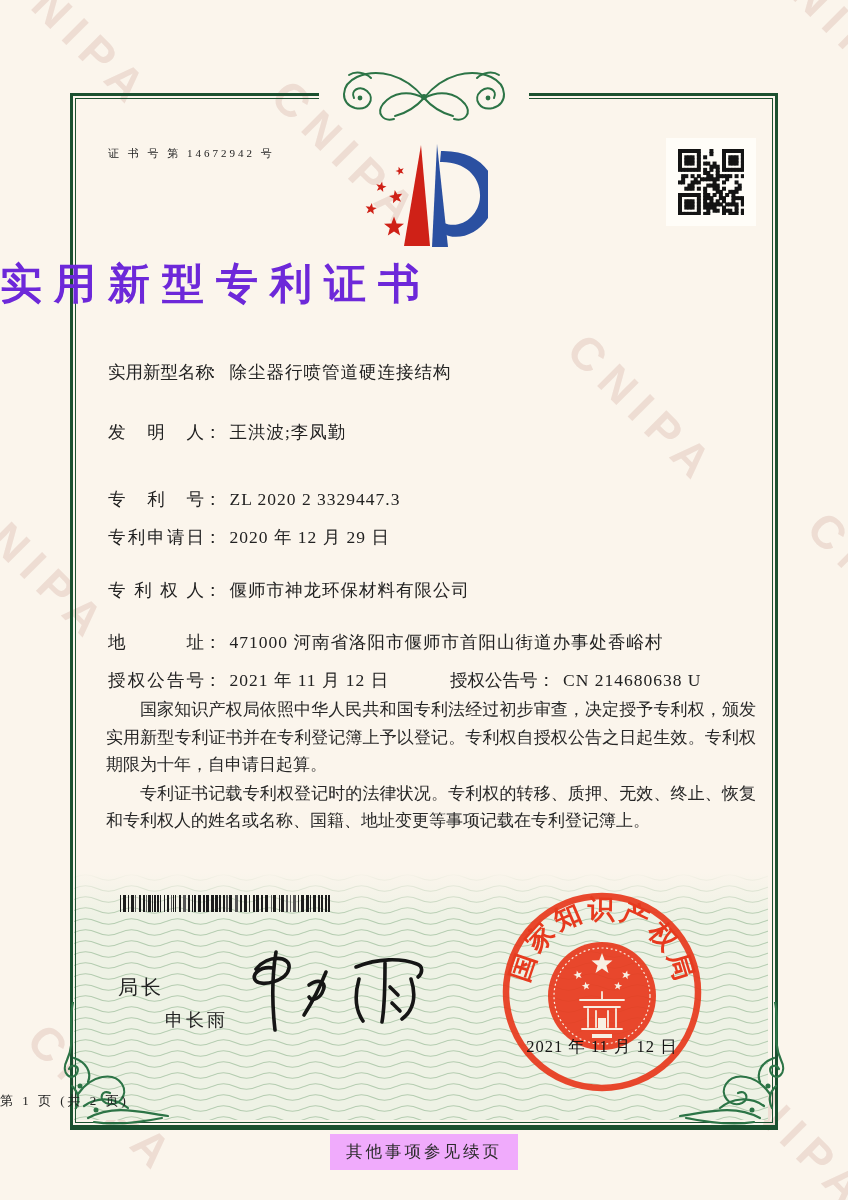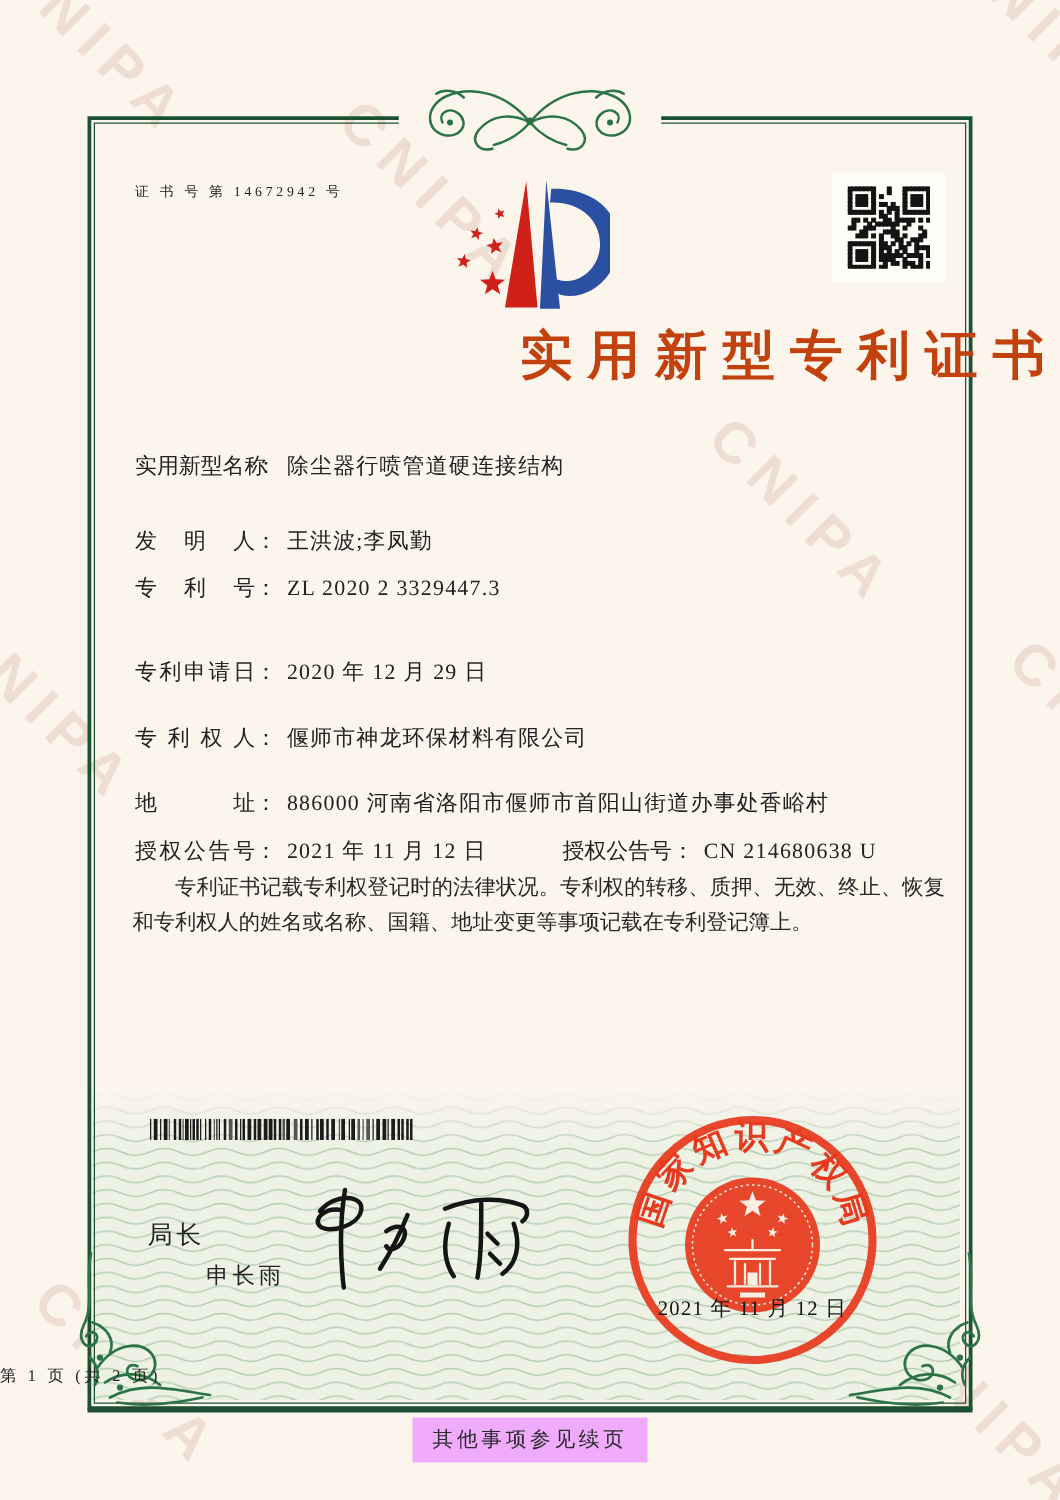--- a/index.html
+++ b/index.html
@@ -29,22 +29,22 @@
   .ornament{position:absolute;z-index:4;}
   .cert-no{
     position:absolute;left:108px;top:146px;font-size:11px;letter-spacing:3px;z-index:5;
   }
   .logo{position:absolute;left:348px;top:140px;z-index:5;}
   .qr-box{
     position:absolute;left:666px;top:138px;width:90px;height:88px;
     background:#fffdf8;z-index:5;display:flex;align-items:center;justify-content:center;
   }
   .title{
-    position:absolute;left:0;top:256px;width:100%;margin:0;text-align:right;
-    font-size:42px;font-weight:bold;letter-spacing:12px;color:#c2410c;z-index:5;
+    position:absolute;left:0;top:256px;width:100%;margin:0;text-align:left;
+    font-size:42px;font-weight:bold;letter-spacing:12px;color:#6d28d9;z-index:5;
   }
   .fields{position:absolute;left:108px;top:352px;width:648px;font-size:17.5px;z-index:5;}
   .frow{position:absolute;left:0;white-space:nowrap;}
   .flabel{
     display:inline-block;width:96px;text-align:justify;text-align-last:justify;
     vertical-align:top;
   }
   .fcolon{display:inline-block;}
   .fvalue{margin-left:8px;letter-spacing:1px;}
   .fgroup2{position:absolute;left:342px;top:0;white-space:nowrap;}
@@ -400,41 +400,42 @@
 
   <h1 class="title">实用新型专利证书</h1>
 
   <div class="fields">
     <div class="frow" style="top:8px">
       <span class="flabel">实用新型名称</span><span class="fcolon">：</span><span class="fvalue">除尘器行喷管道硬连接结构</span>
     </div>
     <div class="frow" style="top:68px">
       <span class="flabel">发明人</span><span class="fcolon">：</span><span class="fvalue">王洪波;李凤勤</span>
     </div>
-    <div class="frow" style="top:106px">
+    <div class="frow" style="top:135px">
       <span class="flabel">专利号</span><span class="fcolon">：</span><span class="fvalue">ZL 2020 2 3329447.3</span>
     </div>
     <div class="frow" style="top:173px">
       <span class="flabel">专利申请日</span><span class="fcolon">：</span><span class="fvalue">2020 年 12 月 29 日</span>
     </div>
     <div class="frow" style="top:226px">
       <span class="flabel">专利权人</span><span class="fcolon">：</span><span class="fvalue">偃师市神龙环保材料有限公司</span>
     </div>
     <div class="frow" style="top:278px">
-      <span class="flabel">地址</span><span class="fcolon">：</span><span class="fvalue">886000 河南省洛阳市偃师市首阳山街道办事处香峪村</span>
+      <span class="flabel">地址</span><span class="fcolon">：</span><span class="fvalue">471000 河南省洛阳市偃师市首阳山街道办事处香峪村</span>
     </div>
     <div class="frow" style="top:316px;width:648px">
       <span class="flabel">授权公告号</span><span class="fcolon">：</span><span class="fvalue">2021 年 11 月 12 日</span>
       <span class="fgroup2">
         <span>授权公告号</span><span>：</span><span class="fvalue">CN 214680638 U</span>
       </span>
     </div>
   </div>
 
   <div class="bodytext">
+    <p>国家知识产权局依照中华人民共和国专利法经过初步审查，决定授予专利权，颁发实用新型专利证书并在专利登记簿上予以登记。专利权自授权公告之日起生效。专利权期限为十年，自申请日起算。</p>
     <p>专利证书记载专利权登记时的法律状况。专利权的转移、质押、无效、终止、恢复和专利权人的姓名或名称、国籍、地址变更等事项记载在专利登记簿上。</p>
   </div>
 
   <svg id="barcode" class="barcode" width="214" height="17">
       <rect x="0" y="0" width="1" height="17" fill="#1c1c1c"></rect>
       <rect x="3" y="0" width="3" height="17" fill="#1c1c1c"></rect>
       <rect x="8" y="0" width="1" height="17" fill="#1c1c1c"></rect>
       <rect x="11" y="0" width="3" height="17" fill="#1c1c1c"></rect>
       <rect x="15" y="0" width="1" height="17" fill="#555"></rect>
       <rect x="19" y="0" width="2" height="17" fill="#1c1c1c"></rect>

